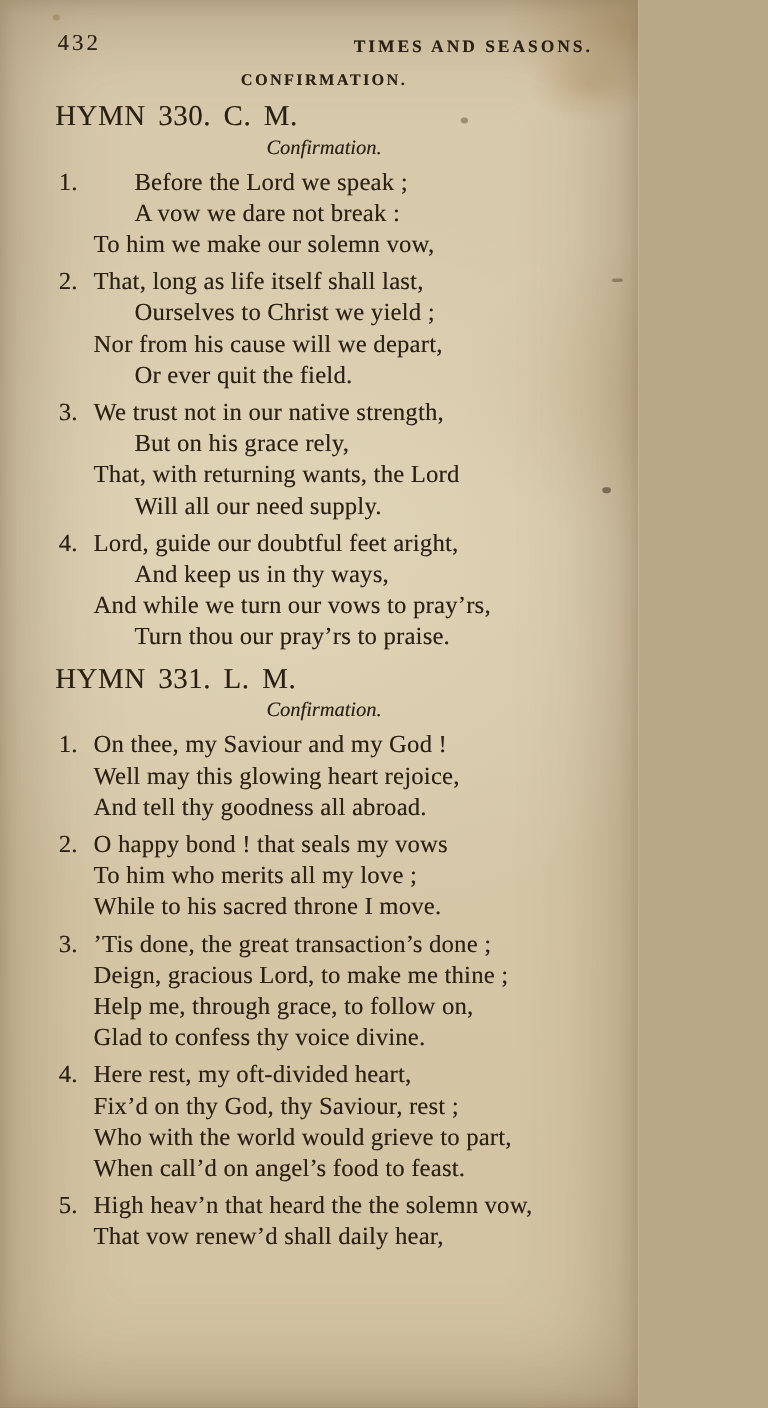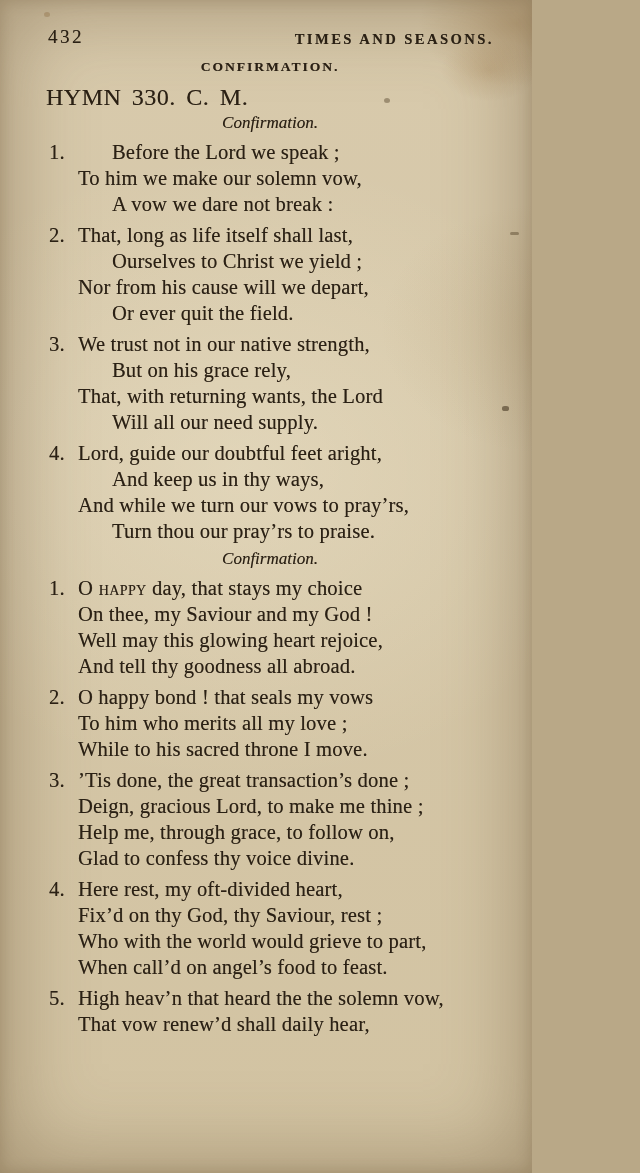--- a/index.html
+++ b/index.html
@@ -95,22 +95,22 @@
 
   <div class="section-heading">CONFIRMATION.</div>
 
   <main id="hymns">
       <section class="hymn">
         <h2 class="hymn-title">HYMN 330. C. M.</h2>
         <div class="hymn-subtitle">Confirmation.</div>
         <div class="verse">
           <span class="verse-number">1.</span>
           <div class="line indent">Before the Lord we speak ;</div>
+          <div class="line indent">A vow we dare not break :</div>
           <div class="line">To him we make our solemn vow,</div>
-          <div class="line indent">A vow we dare not break :</div>
         </div>
         <div class="verse">
           <span class="verse-number">2.</span>
           <div class="line">That, long as life itself shall last,</div>
           <div class="line indent">Ourselves to Christ we yield ;</div>
           <div class="line">Nor from his cause will we depart,</div>
           <div class="line indent">Or ever quit the field.</div>
         </div>
         <div class="verse">
           <span class="verse-number">3.</span>
@@ -121,24 +121,24 @@
         </div>
         <div class="verse">
           <span class="verse-number">4.</span>
           <div class="line">Lord, guide our doubtful feet aright,</div>
           <div class="line indent">And keep us in thy ways,</div>
           <div class="line">And while we turn our vows to pray’rs,</div>
           <div class="line indent">Turn thou our pray’rs to praise.</div>
         </div>
       </section>
       <section class="hymn">
+        <h2 class="hymn-title">HYMN 331. L. M.</h2>
         <div class="hymn-subtitle">Confirmation.</div>
         <div class="verse">
           <span class="verse-number">1.</span>
-          <div class="line"><span class="sc">O happy</span> day, that stays my choice</div>
           <div class="line">On thee, my Saviour and my God !</div>
           <div class="line">Well may this glowing heart rejoice,</div>
           <div class="line">And tell thy goodness all abroad.</div>
         </div>
         <div class="verse">
           <span class="verse-number">2.</span>
           <div class="line">O happy bond ! that seals my vows</div>
           <div class="line">To him who merits all my love ;</div>
           <div class="line">While to his sacred throne I move.</div>
         </div>

